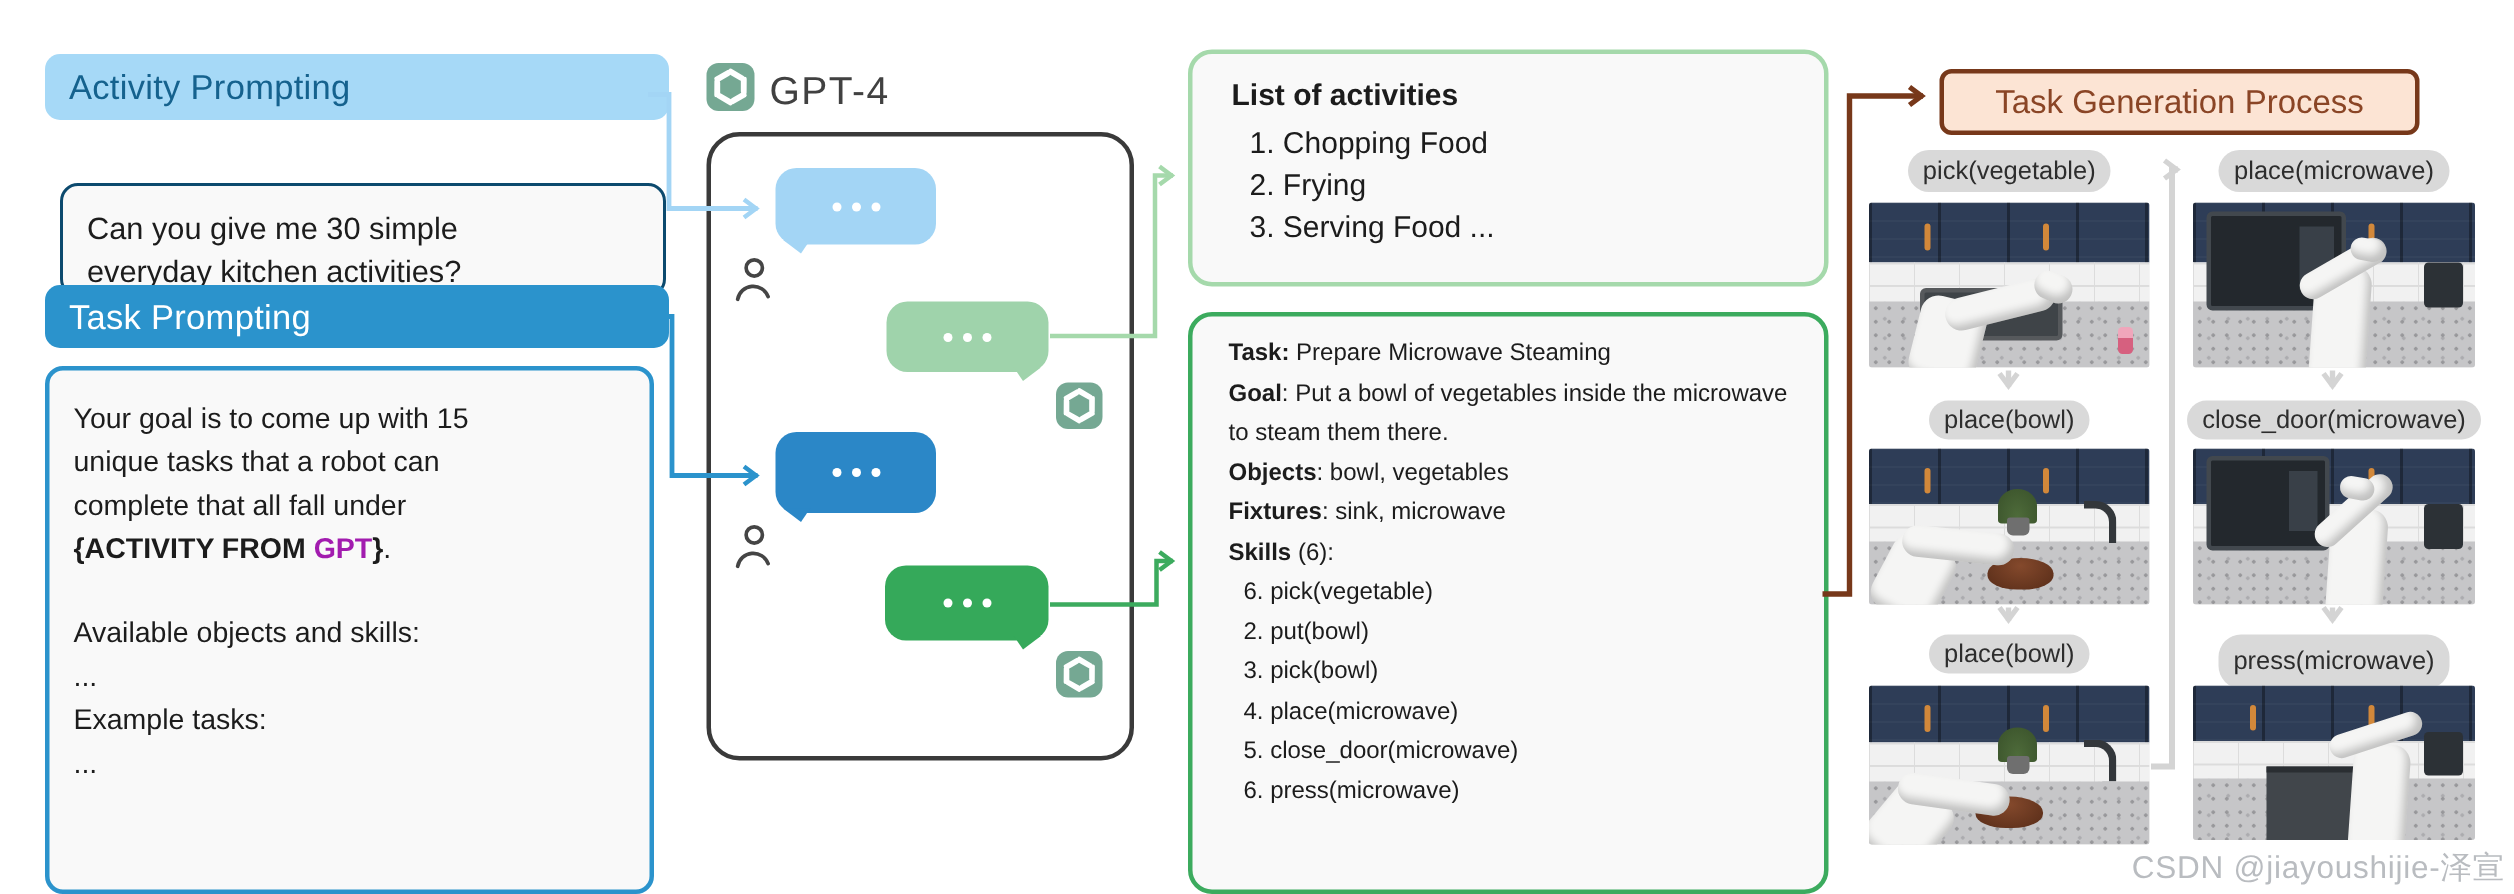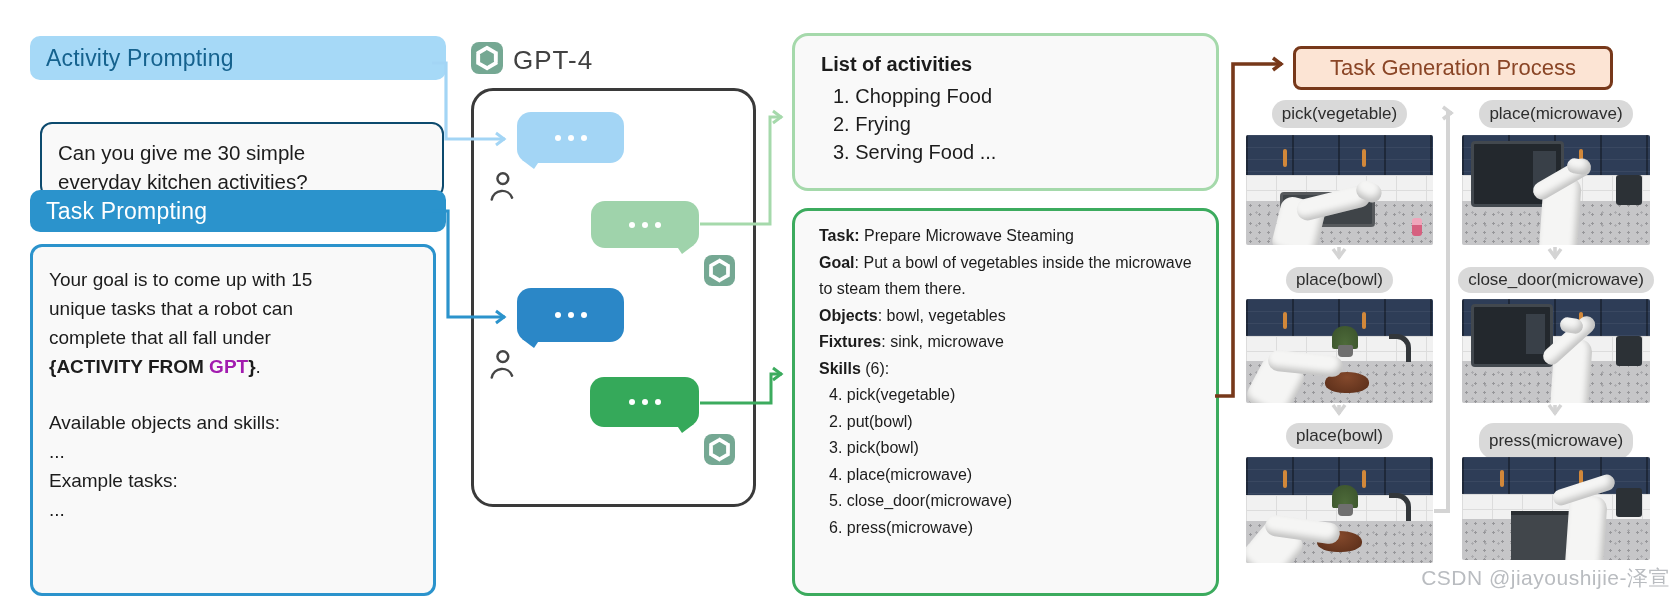--- a/index.html
+++ b/index.html
@@ -216,21 +216,21 @@
     </div>
   </div>
 
   <div class="abs greenbox task-box">
     <div class="task-inner">
       <div><span class="bold">Task:</span><span> Prepare Microwave Steaming</span></div>
       <div><span class="bold">Goal</span><span>: Put a bowl of vegetables inside the microwave to steam them there.</span></div>
       <div><span class="bold">Objects</span><span>: bowl, vegetables</span></div>
       <div><span class="bold">Fixtures</span><span>: sink, microwave</span></div>
       <div><span class="bold">Skills</span><span> (6):</span></div>
-      <div class="skill-item">4. pick(vegetable)</div>
+      <div class="skill-item">6. pick(vegetable)</div>
       <div class="skill-item">2. put(bowl)</div>
       <div class="skill-item">3. pick(bowl)</div>
       <div class="skill-item">4. place(microwave)</div>
       <div class="skill-item">5. close_door(microwave)</div>
       <div class="skill-item">6. press(microwave)</div>
     </div>
   </div>
 
   <div class="abs process-title">
     <span>Task Generation Process</span>

